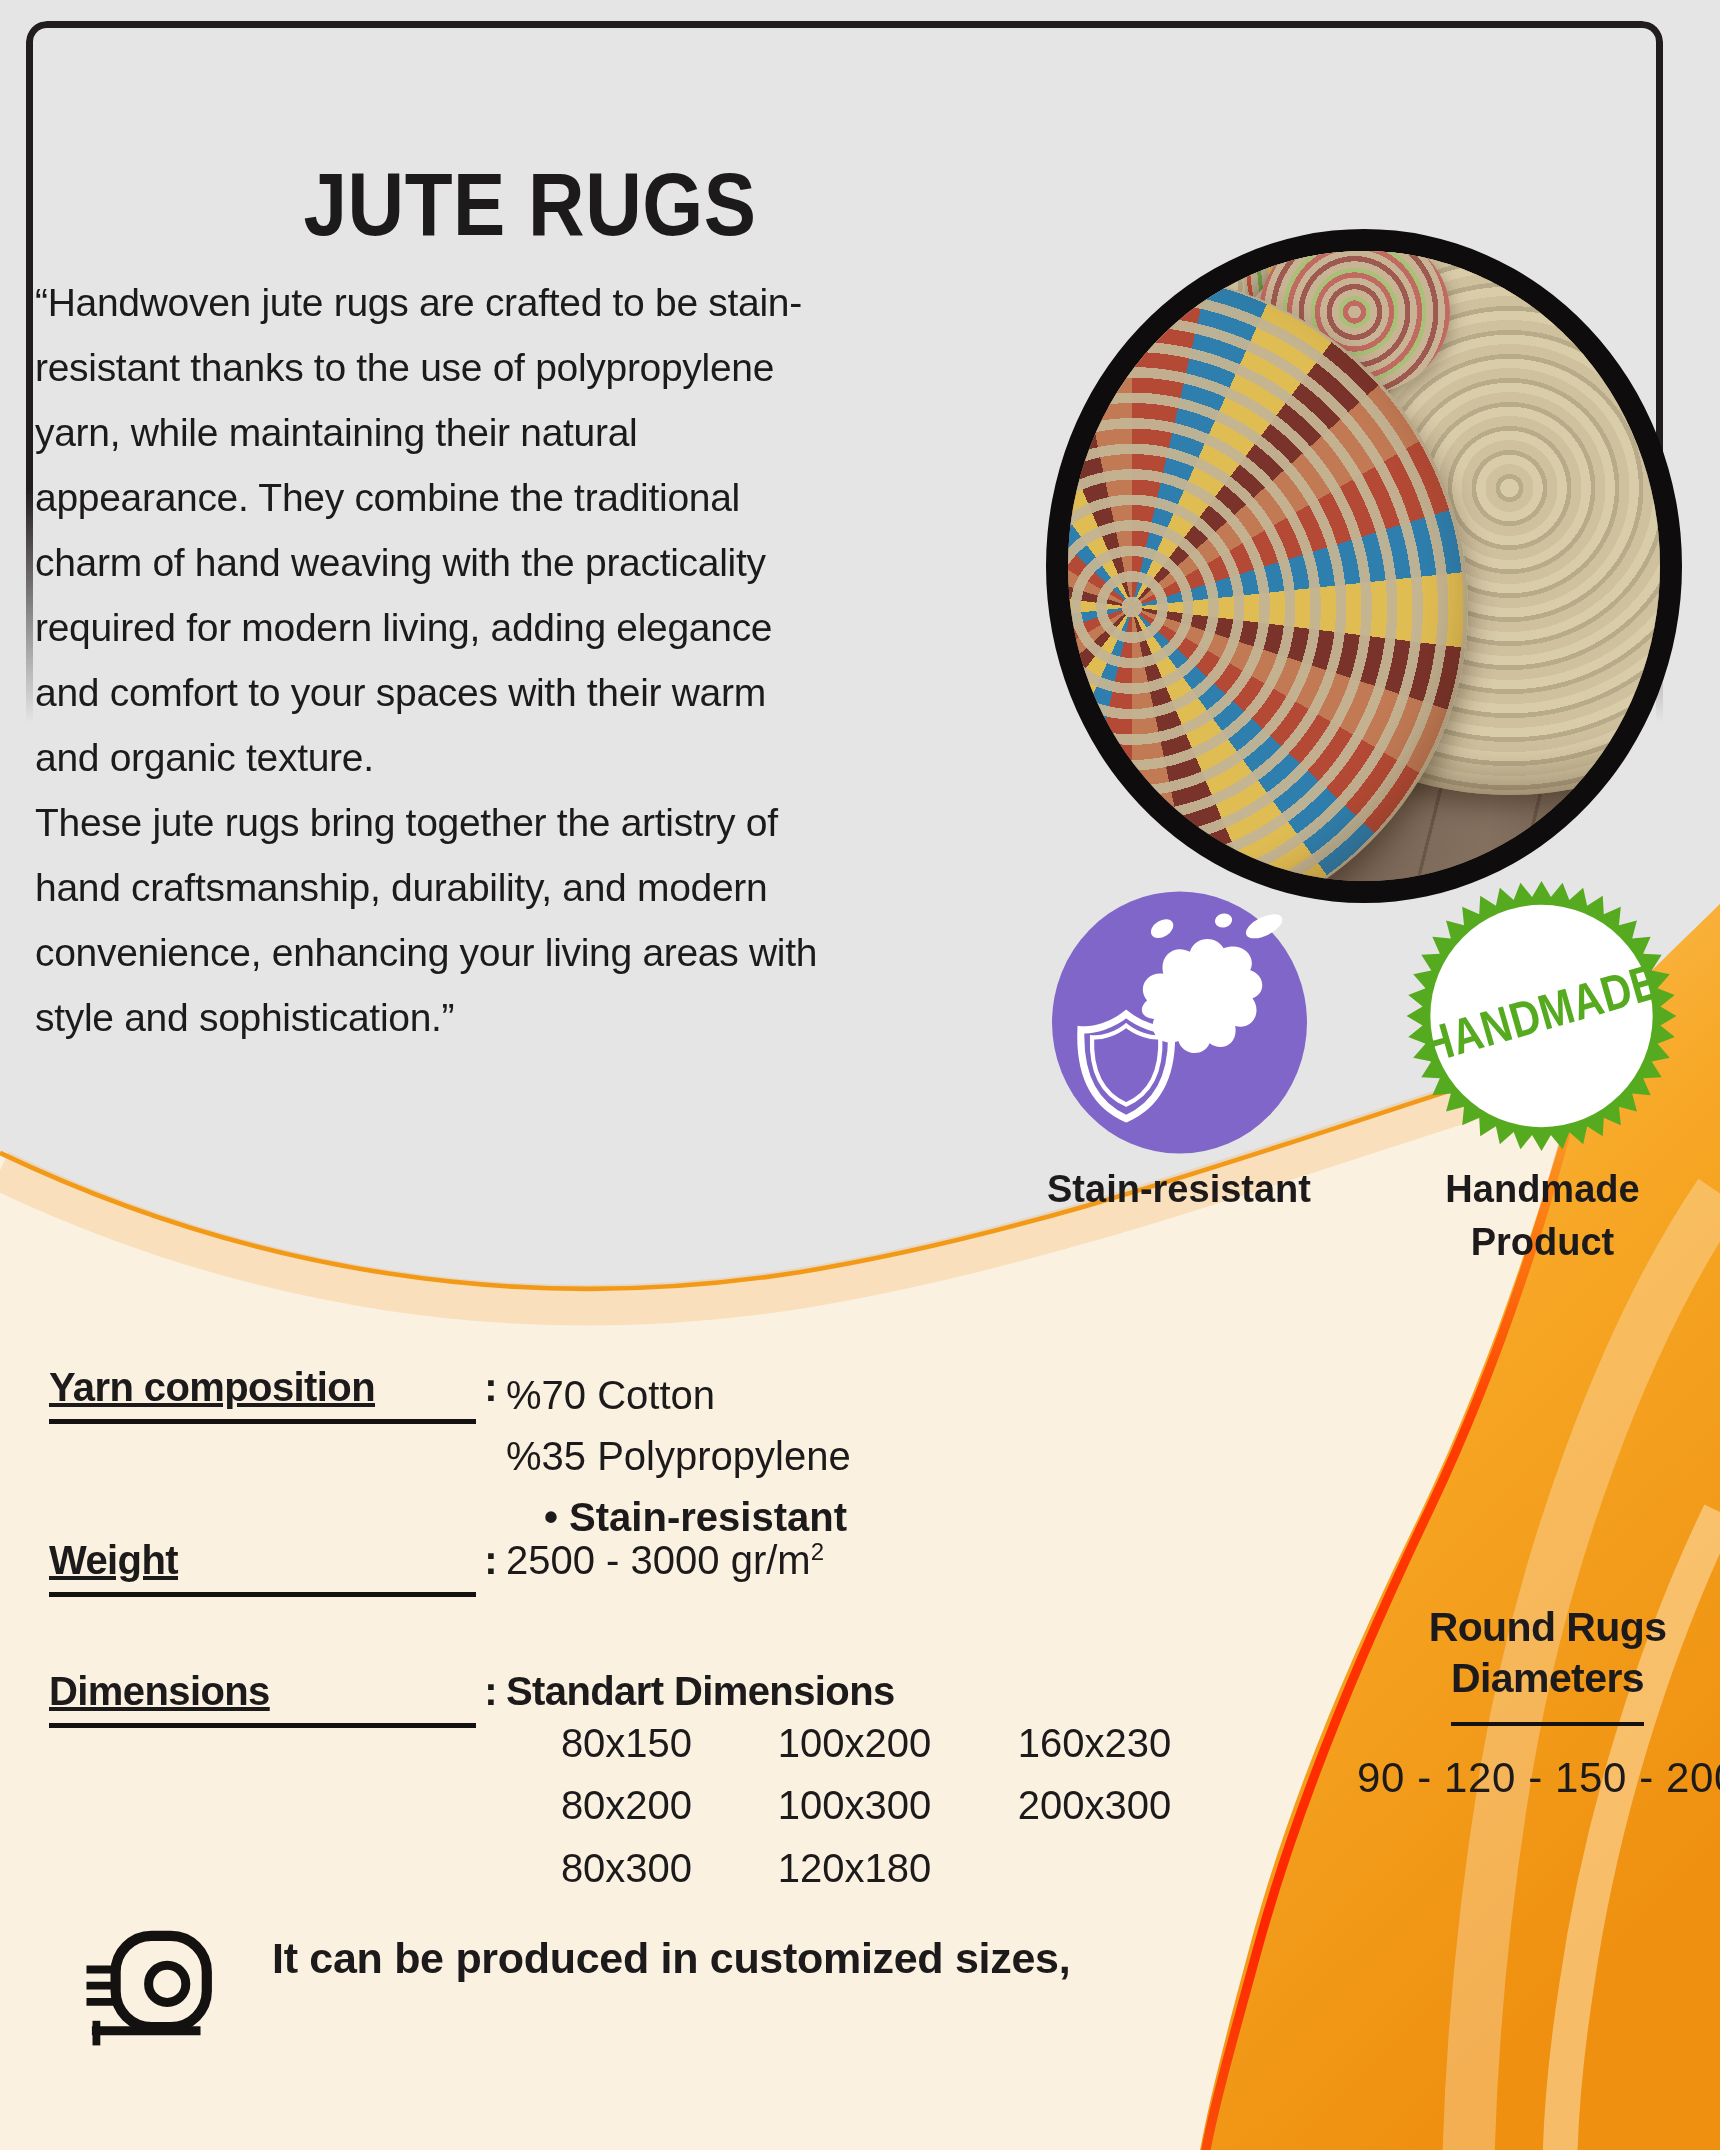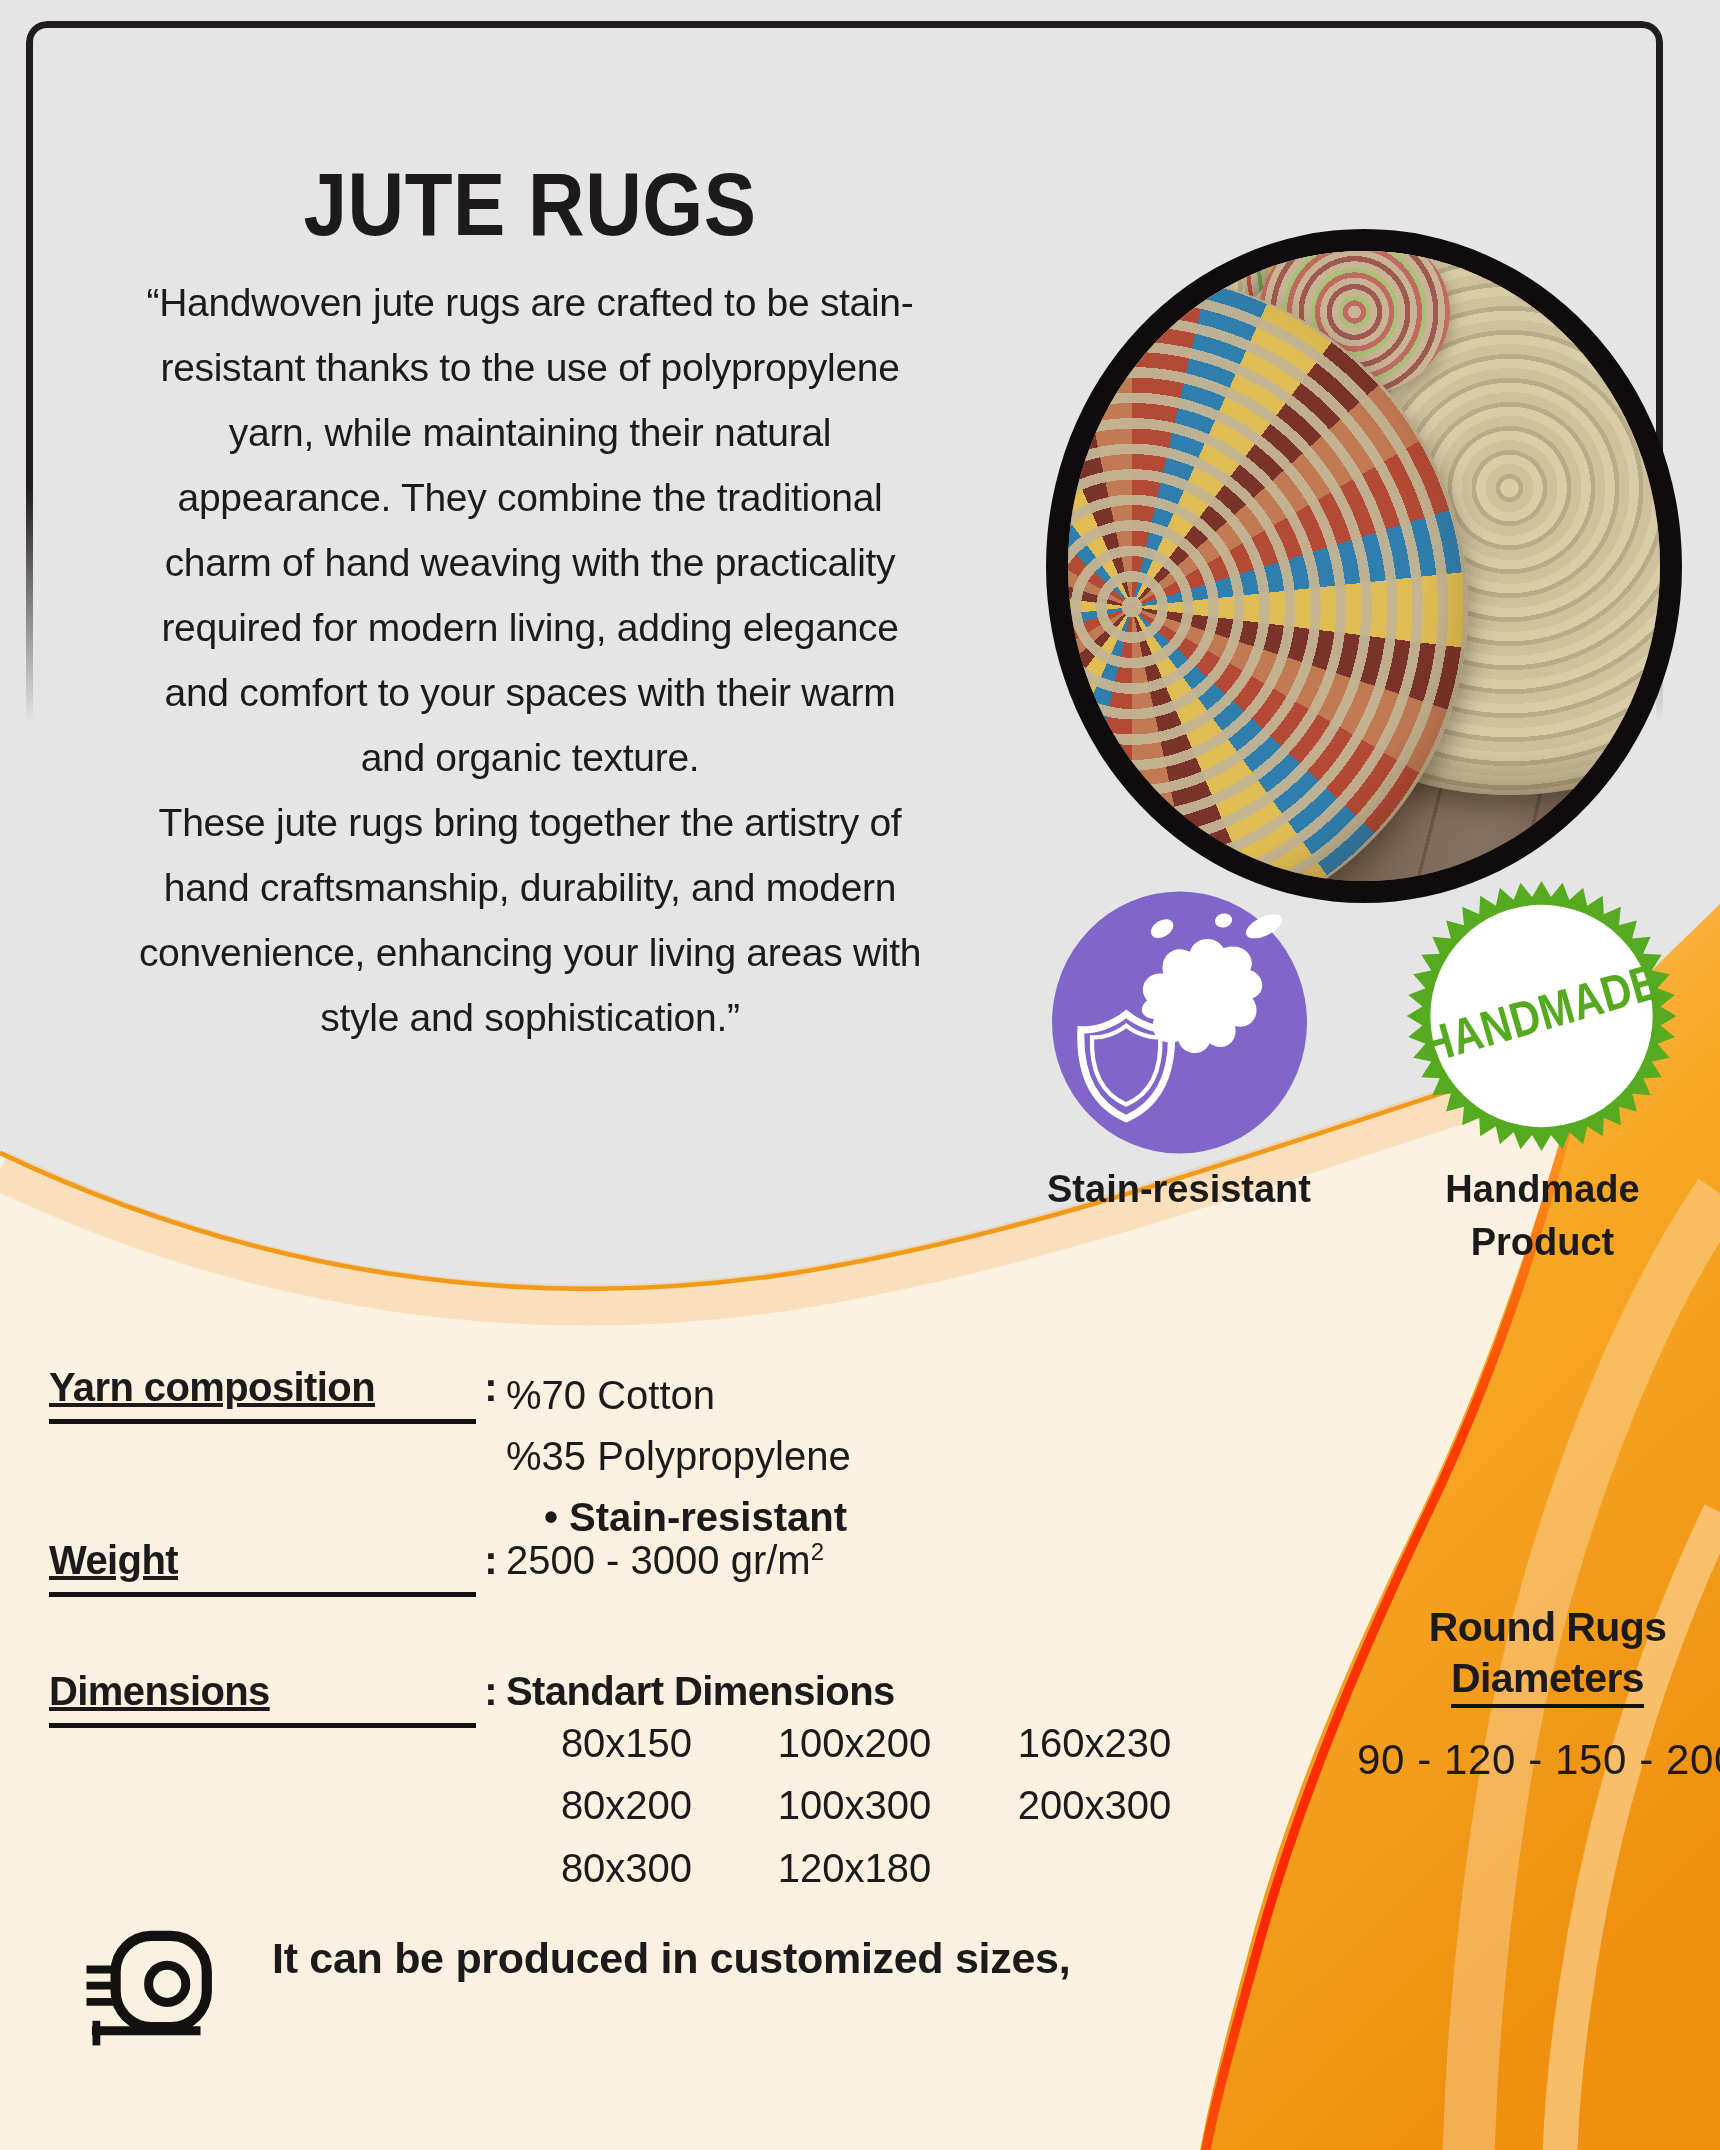--- a/index.html
+++ b/index.html
@@ -12,21 +12,21 @@
   .bg{position:absolute;left:0;top:0;width:1720px;height:2151px;}
 
   
   .frame{position:absolute;left:25.5px;top:21px;width:1623px;height:747px;
          border:7px solid #211c1d;border-bottom:none;border-radius:21px;
          -webkit-mask-image:linear-gradient(to bottom,#000 0%,#000 62%,transparent 93%);
          mask-image:linear-gradient(to bottom,#000 0%,#000 62%,transparent 93%);}
 
   .title{position:absolute;left:26px;top:93px;width:1008px;text-align:center;
          font-size:89px;font-weight:700;letter-spacing:0.6px;transform:scaleX(.88);}
-  .desc{position:absolute;left:35px;top:231px;width:990px;text-align:center;
+  .desc{position:absolute;left:35px;top:231px;width:990px;text-align:left;
         font-size:39px;line-height:65px;white-space:pre-line;letter-spacing:-0.3px;}
 
   
   .photo{position:absolute;left:1046px;top:229px;width:592px;height:630px;
          border:22px solid #0e0c0c;border-radius:50%;overflow:hidden;background:#7b6857;}
   .photo .wood{position:absolute;inset:0;
         background:
           repeating-linear-gradient(104deg, rgba(40,25,15,.25) 0 3.5px, transparent 3.5px 98px),
           linear-gradient(104deg,#937f6c,#6f5b4c 45%,#83705f 75%,#6a574a);}
   .rug{position:absolute;border-radius:50%;}
@@ -66,21 +66,21 @@
   .yarn-highlight{font-weight:700;padding-left:38px;}
   .dim-val{font-weight:700;letter-spacing:-0.6px;}
   sup{font-size:24px;}
 
   .sizes-grid{position:absolute;left:520px;top:1721px;display:grid;
               grid-template-columns:213px 243px 237px;row-gap:17.4px;font-size:40px;text-align:center;}
 
   .round{position:absolute;left:1316px;top:1601px;width:463px;text-align:center;}
   .round-t1{font-size:41px;font-weight:700;line-height:52px;letter-spacing:-0.6px;}
   .round-t2{display:inline-block;font-size:41px;font-weight:700;line-height:50px;
-            border-bottom:4.6px solid #141111;padding-bottom:1px;letter-spacing:-0.6px;}
+            border-bottom:4.6px solid #141111;padding-bottom:19px;letter-spacing:-0.6px;}
   .round-vals{margin-top:28px;font-size:42px;letter-spacing:0.6px;}
 
   .note-icon{left:76px;top:1924px;width:156px;height:139px;}
   .note{position:absolute;left:272px;top:1929px;font-size:43px;font-weight:700;line-height:59px;letter-spacing:-0.3px;}
 </style>
 </head>
 <body>
 
 <div class="page">
 

